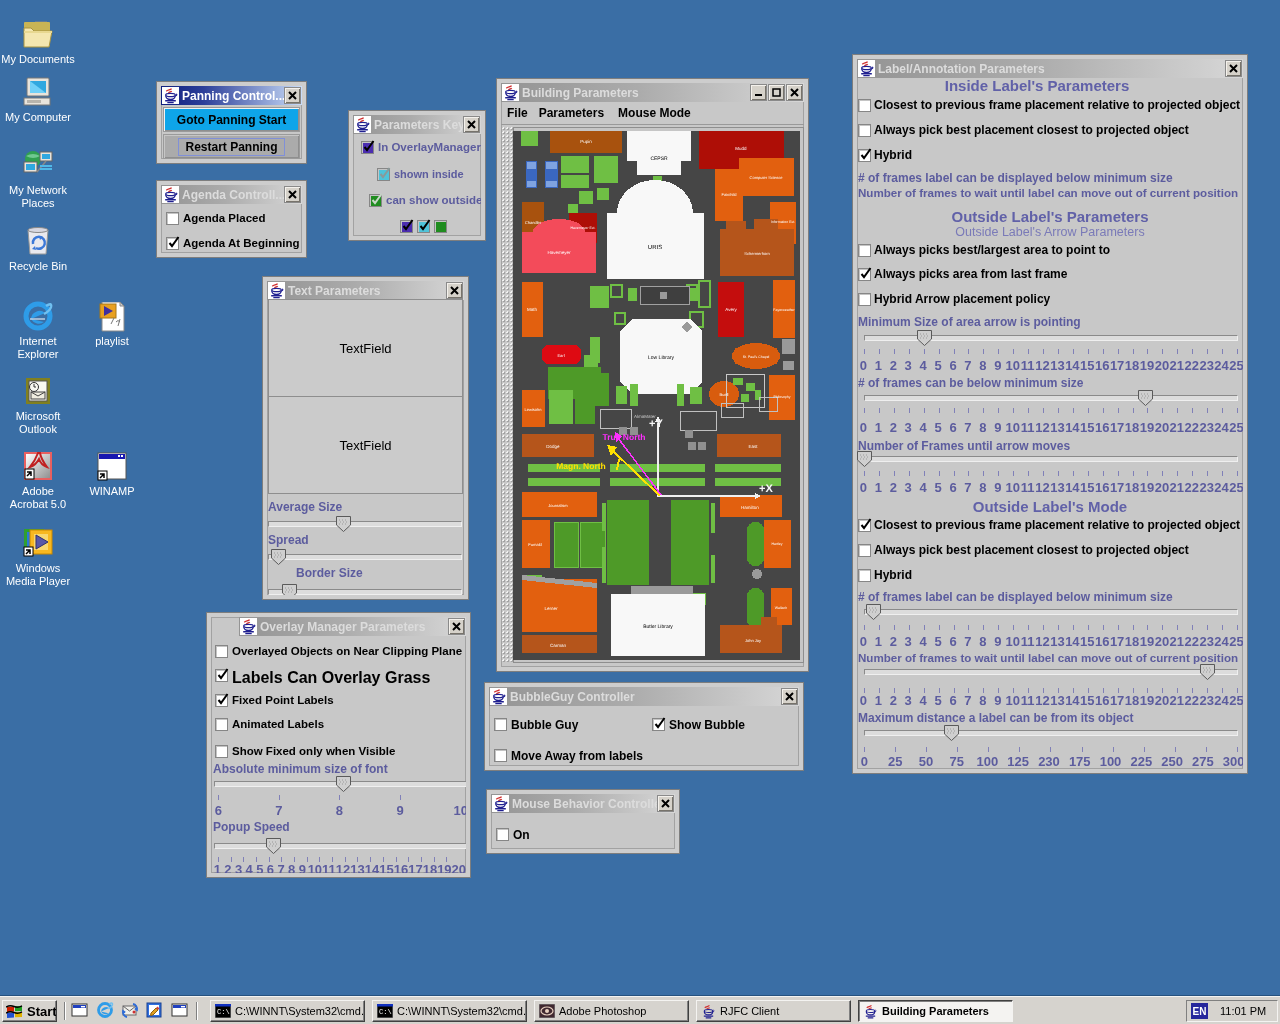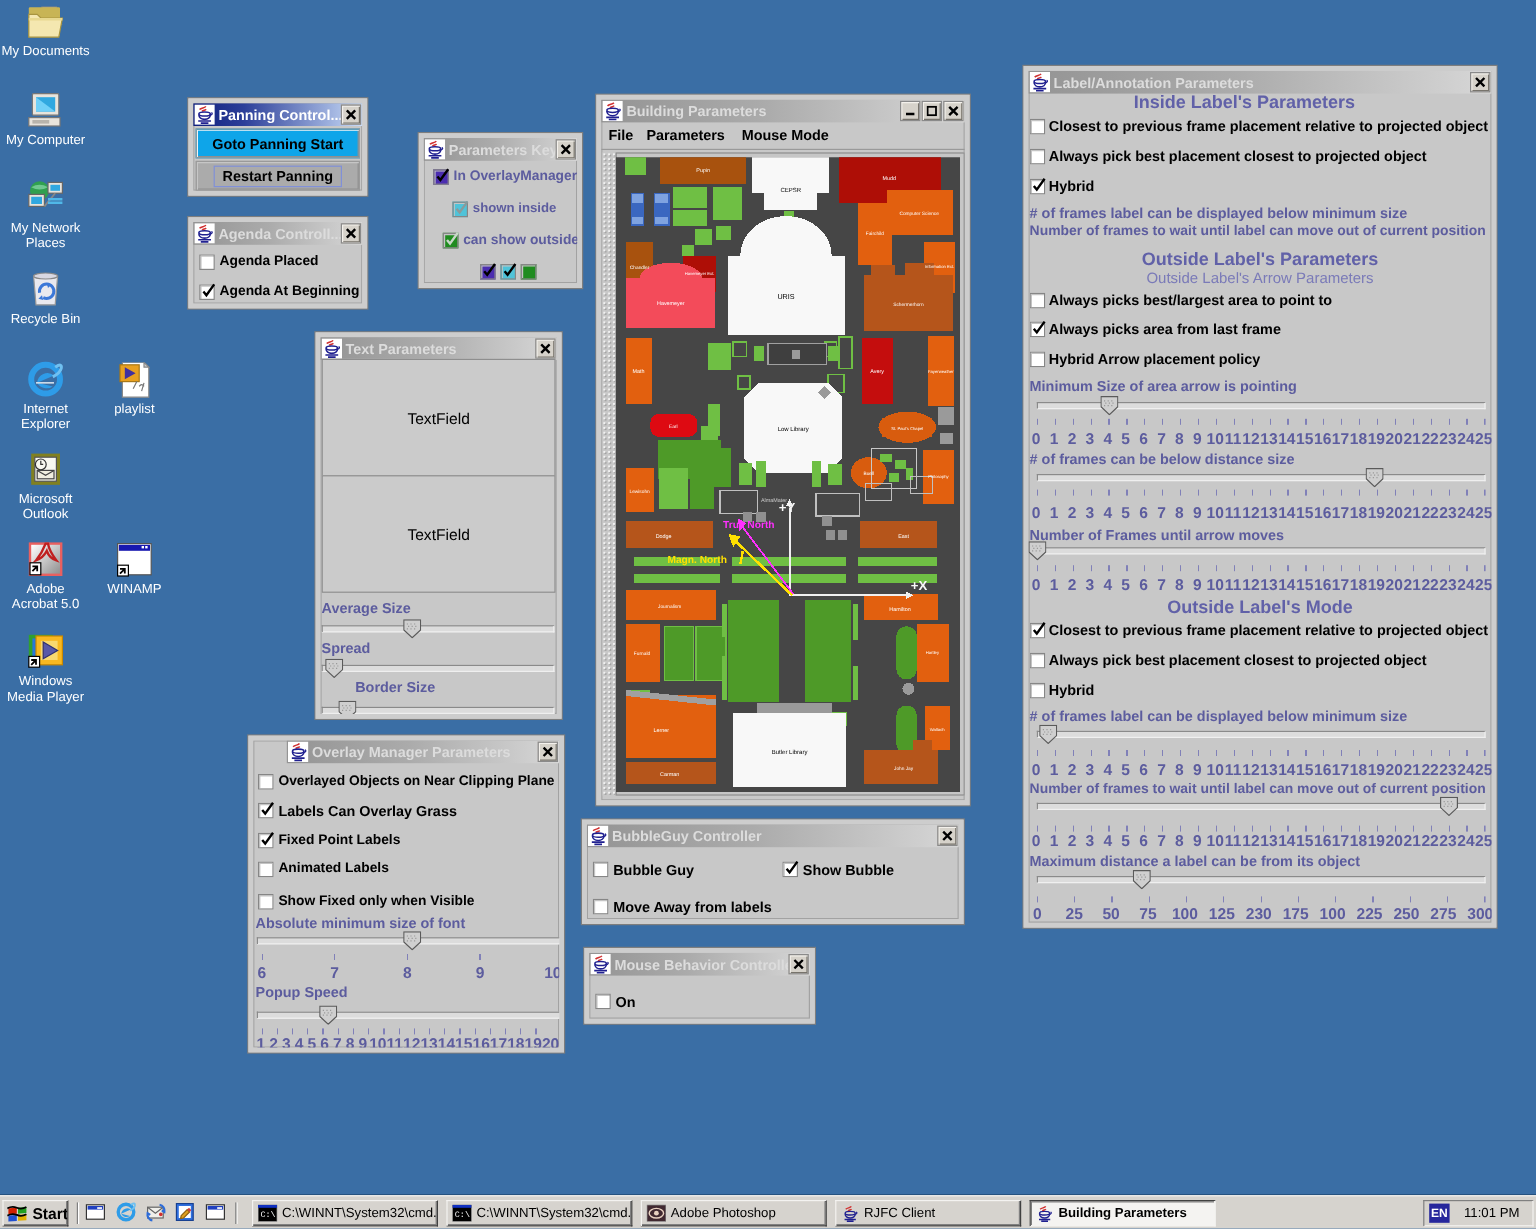--- a/index.html
+++ b/index.html
@@ -32,21 +32,21 @@
 
 .mbtn{position:absolute;background:#0ea5e9;border:1px solid #9a9a9a;box-shadow:inset 1px 1px 0 #F2F2F2,inset -1px -1px 0 #8F8F8F;display:flex;align-items:center;justify-content:center;font:bold 12px "Liberation Sans",sans-serif;color:#000;}
 
 #taskbar{position:absolute;left:0;top:996px;width:1280px;height:28px;background:#D6D3CE;border-top:1px solid #F4F3F1;box-shadow:0 -1px 0 #26527F;}
 .tbtn{position:absolute;top:3px;height:22px;background:#D6D3CE;border:1px solid;border-color:#F4F3F1 #404040 #404040 #F4F3F1;box-shadow:inset -1px -1px 0 #808080;display:flex;align-items:center;font:11px "Liberation Sans",sans-serif;color:#000;padding:0 4px;white-space:nowrap;overflow:hidden;}
 .tbtn.on{background:#F4F3F1;border-color:#404040 #F4F3F1 #F4F3F1 #404040;box-shadow:inset 1px 1px 0 #808080;font-weight:bold;}
 .tbtn svg{flex:0 0 auto;margin-right:4px;}
 </style></head>
 <body>
 
-<div class="dicon" style="left:0px;top:4px;">
+<div class="dicon" style="left:0px;top:20px;">
 <svg width="34" height="30" viewBox="0 0 34 30">
 <polygon points="14,2 26,2 26,12 30,16 18,16" fill="#F7F7F7" stroke="#888"></polygon>
 <polygon points="16,4 22,4 24,10 18,10" fill="#4FA8E8"></polygon>
 <rect x="3" y="2" width="26" height="24" rx="1" fill="#C8B455"></rect>
 <path d="M3 8 L10 8 L13 11 L31 11 L28 27 L3 27 Z" fill="#F4E7B0" stroke="#A89440"></path>
 <path d="M3 12 L31 12" stroke="#E8D890" stroke-width="2"></path>
 </svg>
 My Documents</div>
 <div class="dicon" style="left:0px;top:77px;">
 <svg width="34" height="31" viewBox="0 0 34 31">
@@ -296,21 +296,21 @@
         </svg>
       </div>
  </div>
  <div class="cb" style="left:4px;top:28px;"></div>
  <div class="cbl" style="left:21px;top:28px;font-size:11.5px;">Overlayed Objects on Near Clipping Plane</div>
  <div class="cb" style="left:4px;top:52px;">
       <svg width="14" height="14">
         <path d="M2.5 7 L5 10 L11.5 1" stroke="#000" stroke-width="2" fill="none"></path>
       </svg>
     </div>
- <div class="cbl" style="left:21px;top:52px;font-size:12px;">Labels Can Overlay Grass</div>
+ <div class="cbl" style="left:21px;top:52px;font-size:16px;">Labels Can Overlay Grass</div>
  <div class="cb" style="left:4px;top:77px;">
       <svg width="14" height="14">
         <path d="M2.5 7 L5 10 L11.5 1" stroke="#000" stroke-width="2" fill="none"></path>
       </svg>
     </div>
  <div class="cbl" style="left:21px;top:77px;font-size:11.5px;">Fixed Point Labels</div>
  <div class="cb" style="left:4px;top:101px;"></div>
  <div class="cbl" style="left:21px;top:101px;font-size:11.5px;">Animated Labels</div>
  <div class="cb" style="left:4px;top:128px;"></div>
  <div class="cbl" style="left:21px;top:128px;font-size:11.5px;">Show Fixed only when Visible</div>
@@ -693,21 +693,21 @@
       <span>17</span>
       <span>18</span>
       <span>19</span>
       <span>20</span>
       <span>21</span>
       <span>22</span>
       <span>23</span>
       <span>24</span>
       <span>25</span>
     </div>
- <div class="plab" style="left:1px;top:317px;"># of frames can be below distance size</div>
+ <div class="plab" style="left:1px;top:317px;"># of frames can be below minimum size</div>
  <div class="trk" style="left:7px;top:336px;width:374px;"></div>
  <div class="thumb" style="left:281px;top:331px;"><svg width="15" height="16" viewBox="0 0 15 16">
         <path d="M0.5 0.5 H14.5 V9 L7.5 15.5 L0.5 9 Z" fill="#CFCFCF" stroke="#5A5A5A"></path>
         <path d="M3 4h9M4 6h8M3 8h9" stroke="#9A9A9A" stroke-dasharray="1 2" fill="none"></path>
       </svg></div>
  <div class="ticks" style="left:7px;top:349px;width:374px;background:repeating-linear-gradient(90deg,#8080B8 0,#8080B8 1px,transparent 1px,transparent 14.92px);"></div>
  <div class="nums" style="left:-1px;top:361px;width:388px;">
       <span>0</span>
       <span>1</span>
       <span>2</span>

